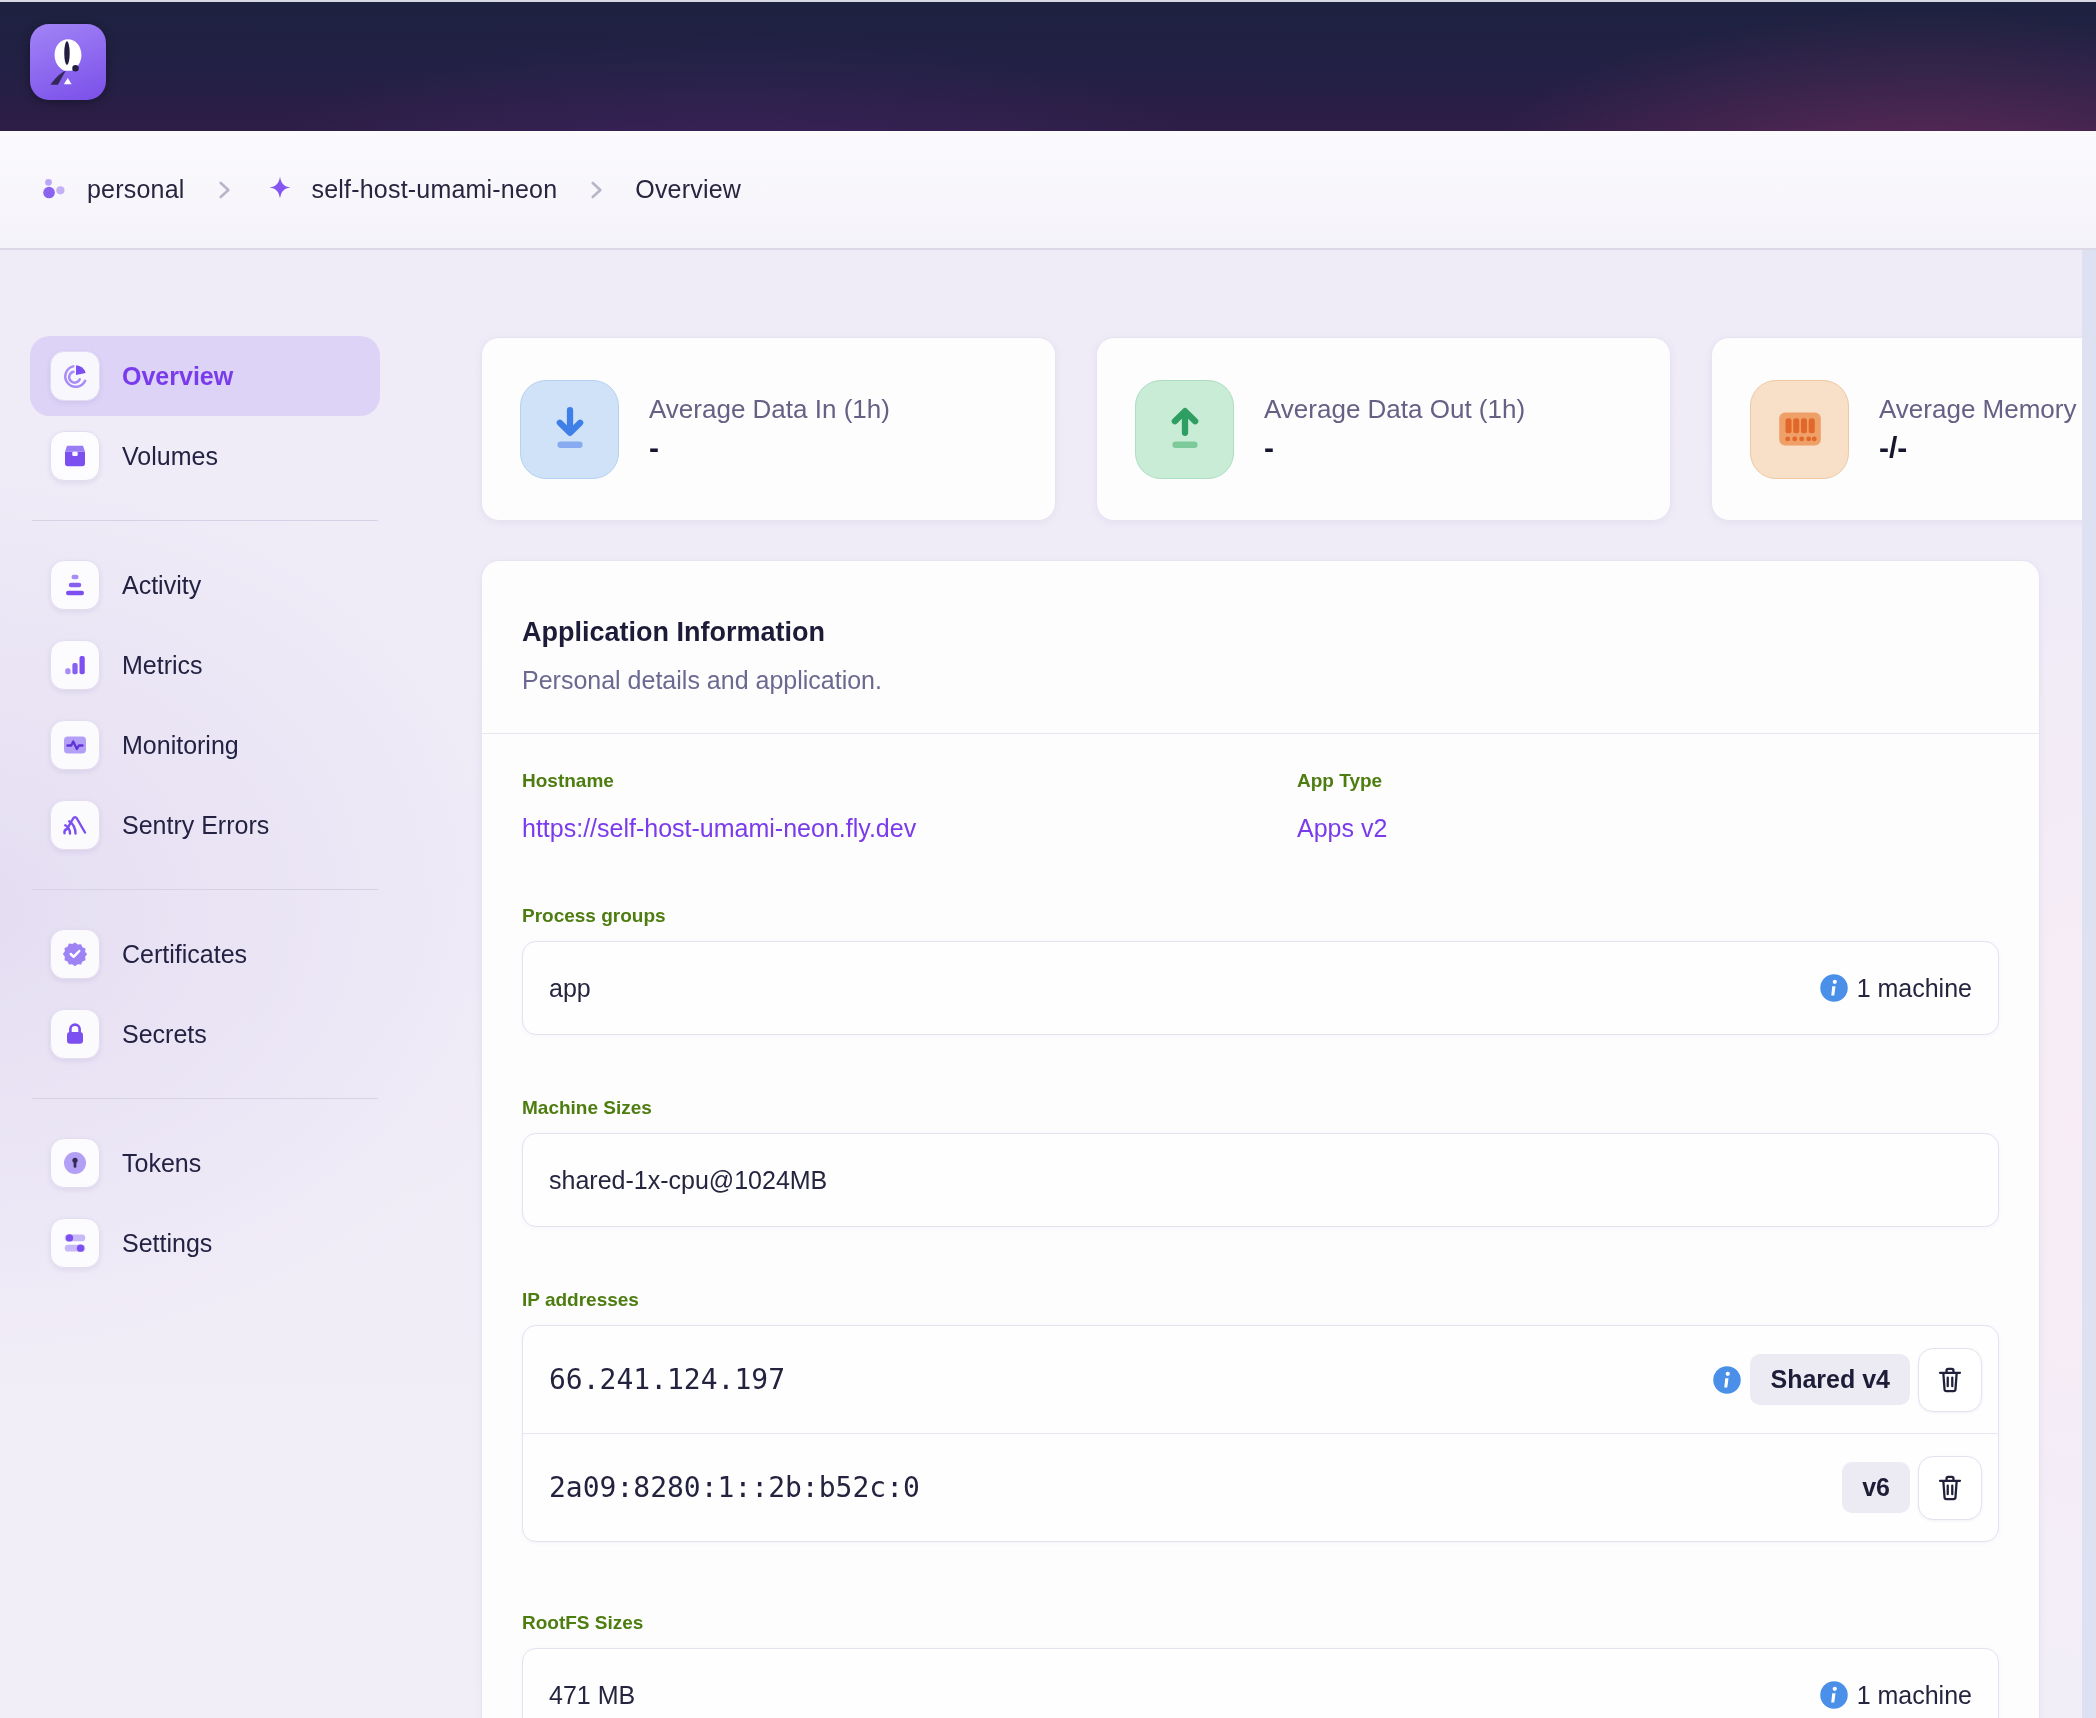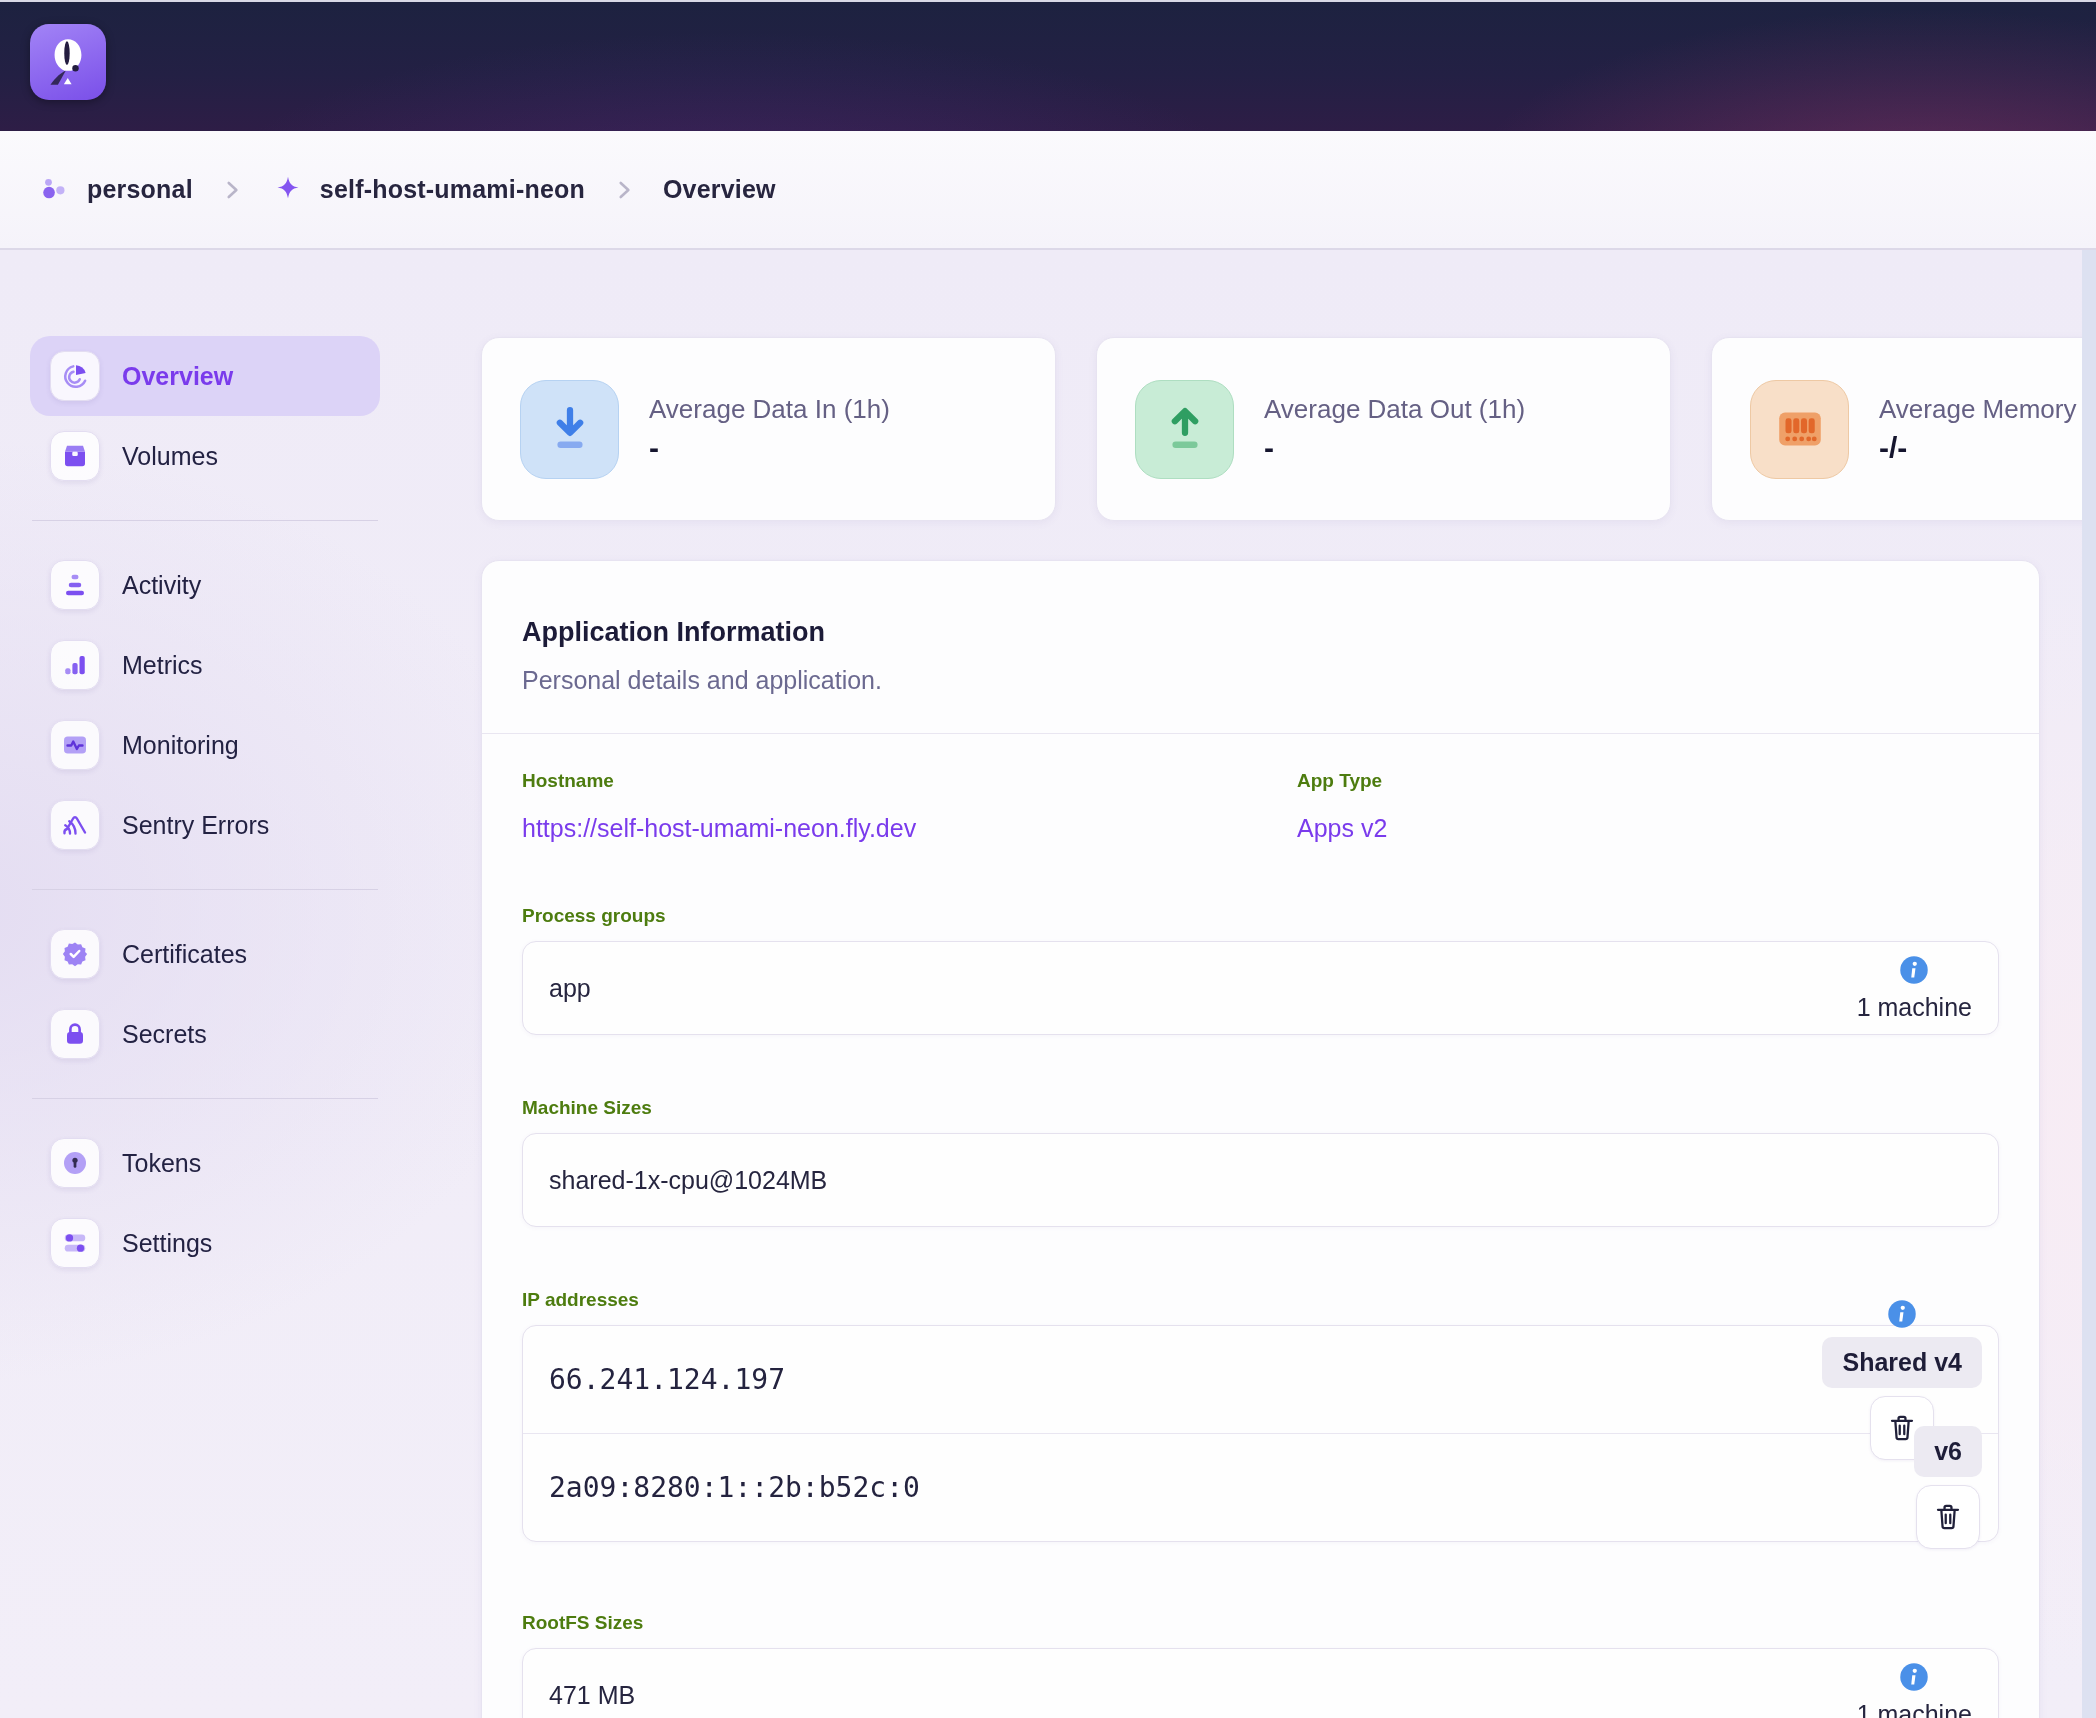--- a/index.html
+++ b/index.html
@@ -25,21 +25,21 @@
   }
   .logo svg{width:62px;height:62px;}
   
   .breadcrumb{
     position:absolute;top:131px;left:0;width:2096px;height:119px;
     background:linear-gradient(180deg,#fbfafd,#f5f3fa);
     border-bottom:2px solid #dcd8e8;
     display:flex;align-items:center;padding:0 0 0 38px;box-sizing:border-box;gap:26px;
   }
   .crumb{display:flex;align-items:center;gap:15px;cursor:pointer;}
-  .crumb-label{font-size:25px;font-weight:700;color:#27253f;letter-spacing:.2px;}
+  .crumb-label{font-size:25px;font-weight:400;color:#27253f;letter-spacing:.2px;}
   .crumb-icon svg{width:34px;height:34px;display:block;}
   .chev svg{width:26px;height:26px;display:block;}
   
   .content{
     position:absolute;top:250px;left:0;width:2096px;height:1468px;
     background:
       radial-gradient(1000px 760px at -2% 45%, #e4ddf2 0%, rgba(228,221,242,0) 62%),
       radial-gradient(900px 1000px at 102% 60%, #f8ecf4 0%, rgba(248,236,244,0) 55%),
       linear-gradient(180deg,#efebf7,#f2eef8);
   }
@@ -92,21 +92,21 @@
   .sect{margin-top:62px;}
   .sect-last{margin-top:70px;}
   .row-box{margin-top:14px;border:1px solid #e5e1ee;border-radius:14px;background:#fefefe;
     box-shadow:0 1px 4px rgba(100,80,160,.05);}
   .row{display:flex;align-items:center;justify-content:space-between;
     padding:0 26px;height:92px;}
   .row.ip{height:107px;padding-right:16px;}
   .row + .row{border-top:1px solid #e9e6f1;}
   .row-text{font-size:25px;color:#26253f;}
   .mono{font-family:"DejaVu Sans Mono",monospace;font-size:28px;color:#24233f;}
-  .cluster{display:flex;align-items:center;gap:8px;flex-direction:column;}
+  .cluster{display:flex;align-items:center;gap:8px;}
   .info-dot{width:30px;height:30px;flex:none;cursor:pointer;}
   .info-dot svg{width:30px;height:30px;display:block;}
   .pill{background:#eceaf2;border-radius:10px;padding:11px 20px;
     font-size:25px;font-weight:600;color:#1e1d38;}
   .trash-btn{width:64px;height:64px;border-radius:15px;border:1px solid #e5e1ee;background:#fff;
     display:flex;align-items:center;justify-content:center;cursor:pointer;
     box-shadow:0 1px 3px rgba(100,80,160,.08);}
   .trash-btn svg{width:32px;height:32px;}
 </style>
 </head>

